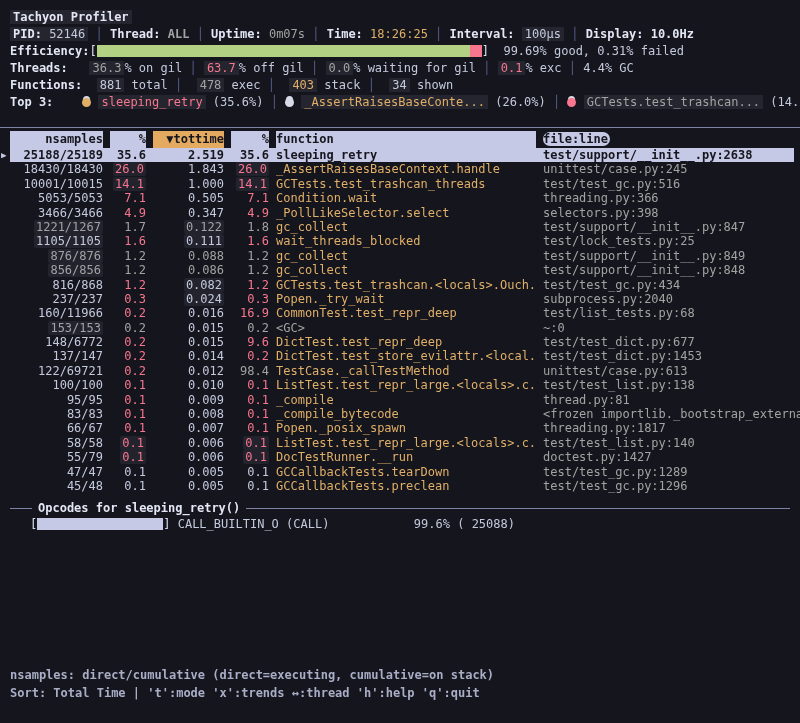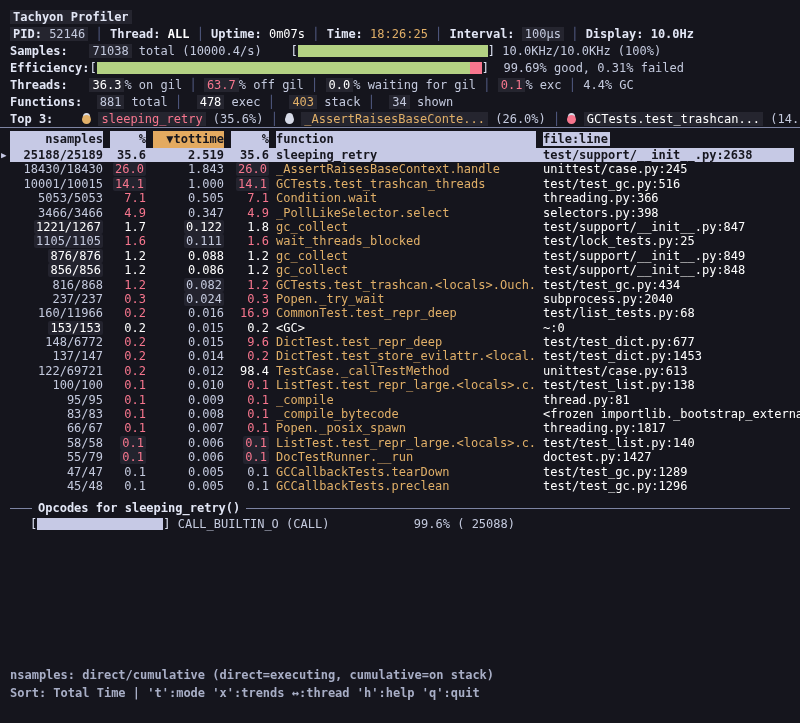--- a/index.html
+++ b/index.html
@@ -3,21 +3,21 @@
 <meta charset="utf-8">
 <style>
   html,body{margin:0;padding:0;background:#0f0f15;}
   .screen{
     position:relative;width:800px;height:723px;overflow:hidden;
     background:#15151d;color:#c4cade;
     font-family:"DejaVu Sans Mono", monospace;font-size:12px;
   }
   .lbl{color:#e2e6f5;font-weight:bold;}
   .def{color:#c4cade;}
-  .grn{color:#ffffff;}
+  .grn{color:#a3a3a3;}
   .org{color:#e0af68;}
   .red{color:#f7768e;font-weight:normal;}
   .pnk{color:#f7768e;}
   .dim{color:#565f89;}
   .wht{color:#dde2f2;}
   .chip{background:#25252f;padding:0 3px;border-radius:0;}
   
   .top{position:absolute;top:9px;left:10px;right:0;}
   .top .line{height:17px;line-height:17px;white-space:pre;position:relative;}
   .bar{display:inline-block;height:12px;vertical-align:-2px;background:#50505e;overflow:hidden;}
@@ -32,21 +32,21 @@
   .trow,.thead{display:grid;grid-template-columns:93px 36px 71px 38px 260px 1fr;
     column-gap:7px;padding-left:10px;white-space:pre;}
   .thead{height:17px;line-height:17px;}
   .trow{height:14.4px;line-height:14.4px;position:relative;}
   .r{text-align:right;}
   .l{text-align:left;overflow:hidden;}
   .c6{overflow:visible;}
   .thead .hc{background:#c6c9e5;color:#16161e;font-weight:bold;}
   .thead .sort{background:#e3aa60;}
   .thead .fit{background:none;}
-  .thead .fit b{background:#c6c9e5;color:#16161e;font-weight:bold;padding-right:2px;}
+  .thead .fit b{background:#c6c9e5;color:#16161e;font-weight:bold;padding-right:2px;border-radius:7px;}
   .trow.sel{background:linear-gradient(to right,transparent 10px,#c6c9e5 10px);}
   .trow.sel .cell, .trow.sel .cell span{color:#16161e !important;font-weight:bold;background:none;}
   .arrow{position:absolute;left:1px;top:0;color:#c6c9e5;font-size:9px;}
   .hl{background:#23232e;border-radius:2px;padding:0 2px;}
   
   .ops{position:absolute;top:500px;left:10px;width:780px;}
   .ops .sep{display:flex;align-items:center;height:16px;}
   .ops .sep .d1{width:22px;border-top:1px solid #7d84a3;}
   .ops .sep .d2{flex:1;border-top:1px solid #7d84a3;margin-left:6px;}
   .ops .sep .t{color:#e2e6f5;font-weight:bold;padding:0 0 0 6px;white-space:pre;}
@@ -61,21 +61,20 @@
 </head>
 <body>
 
 <div class="screen">
 
   <div class="top">
     <div class="line"><span class="chip lbl">Tachyon Profiler</span></div>
 
     <div class="line"><span class="chip"><span class="lbl">PID: </span><span class="def">52146</span></span><span class="dim"> │ </span><span class="lbl">Thread: </span><span class="grn lbl">ALL</span><span class="dim"> │ </span><span class="lbl">Uptime: </span><span class="grn">0m07s</span><span class="dim"> │ </span><span class="lbl">Time: </span><span class="org">18:26:25</span><span class="dim"> │ </span><span class="lbl">Interval: </span><span class="chip def">100µs</span><span class="dim"> │ </span><span class="lbl">Display: </span><span class="lbl">10.0Hz</span></div>
 
-    <div class="line"><span class="lbl">Samples:   </span><span class="chip def">71038</span><span class="def"> total (10000.4/s)    </span><span class="wht">[</span><span class="bar" style="width:190px"><i id="samples-fill" style="width: 100%;"></i></span><span class="wht">]</span><span class="def"> 10.0KHz/10.0KHz (100%)</span></div>
 
     <div class="line"><span class="lbl">Efficiency:</span><span class="wht">[</span><span class="ebar"><span style="width:373px;background:#b3d183"></span><span style="width:12px;background:#f7768e"></span></span><span class="wht">]</span><span class="def">  99.69% good, 0.31% failed</span></div>
 
     <div class="line" id="threads-line"><span class="lbl">Threads:   </span><span class="chip grn">36.3</span><span class="def">% on gil</span><span class="dim"> │ </span><span class="chip red">63.7</span><span class="def">% off gil</span><span class="dim"> │ </span><span class="chip grn">0.0</span><span class="def">% waiting for gil</span><span class="dim"> │ </span><span class="chip pnk">0.1</span><span class="def">% exc</span><span class="dim"> │ </span><span class="def">4.4</span><span class="def">% GC</span></div>
 
     <div class="line" id="functions-line"><span class="lbl">Functions:  </span><span class="chip def">881</span><span class="def"> total</span><span class="dim"> │  </span><span class="chip grn">478</span><span class="def"> exec</span><span class="dim"> │  </span><span class="chip org">403</span><span class="def"> stack</span><span class="dim"> │  </span><span class="chip def">34</span><span class="def"> shown</span></div>
 
     <div class="line" id="top3-line"><span class="lbl">Top 3:    </span><span class="medal" style="background: rgb(224, 175, 104);"></span><span class="def"> </span><span class="chip pnk">sleeping_retry</span><span class="def"> (35.6%)</span><span class="dim"> │ </span><span class="medal" style="background: rgb(215, 219, 232);"></span><span class="def"> </span><span class="chip org">_AssertRaisesBaseConte...</span><span class="def"> (26.0%)</span><span class="dim"> │ </span><span class="medal" style="background: rgb(247, 118, 142);"></span><span class="def"> </span><span class="chip grn">GCTests.test_trashcan...</span><span class="def"> (14.1%)</span></div>
   </div>
 

